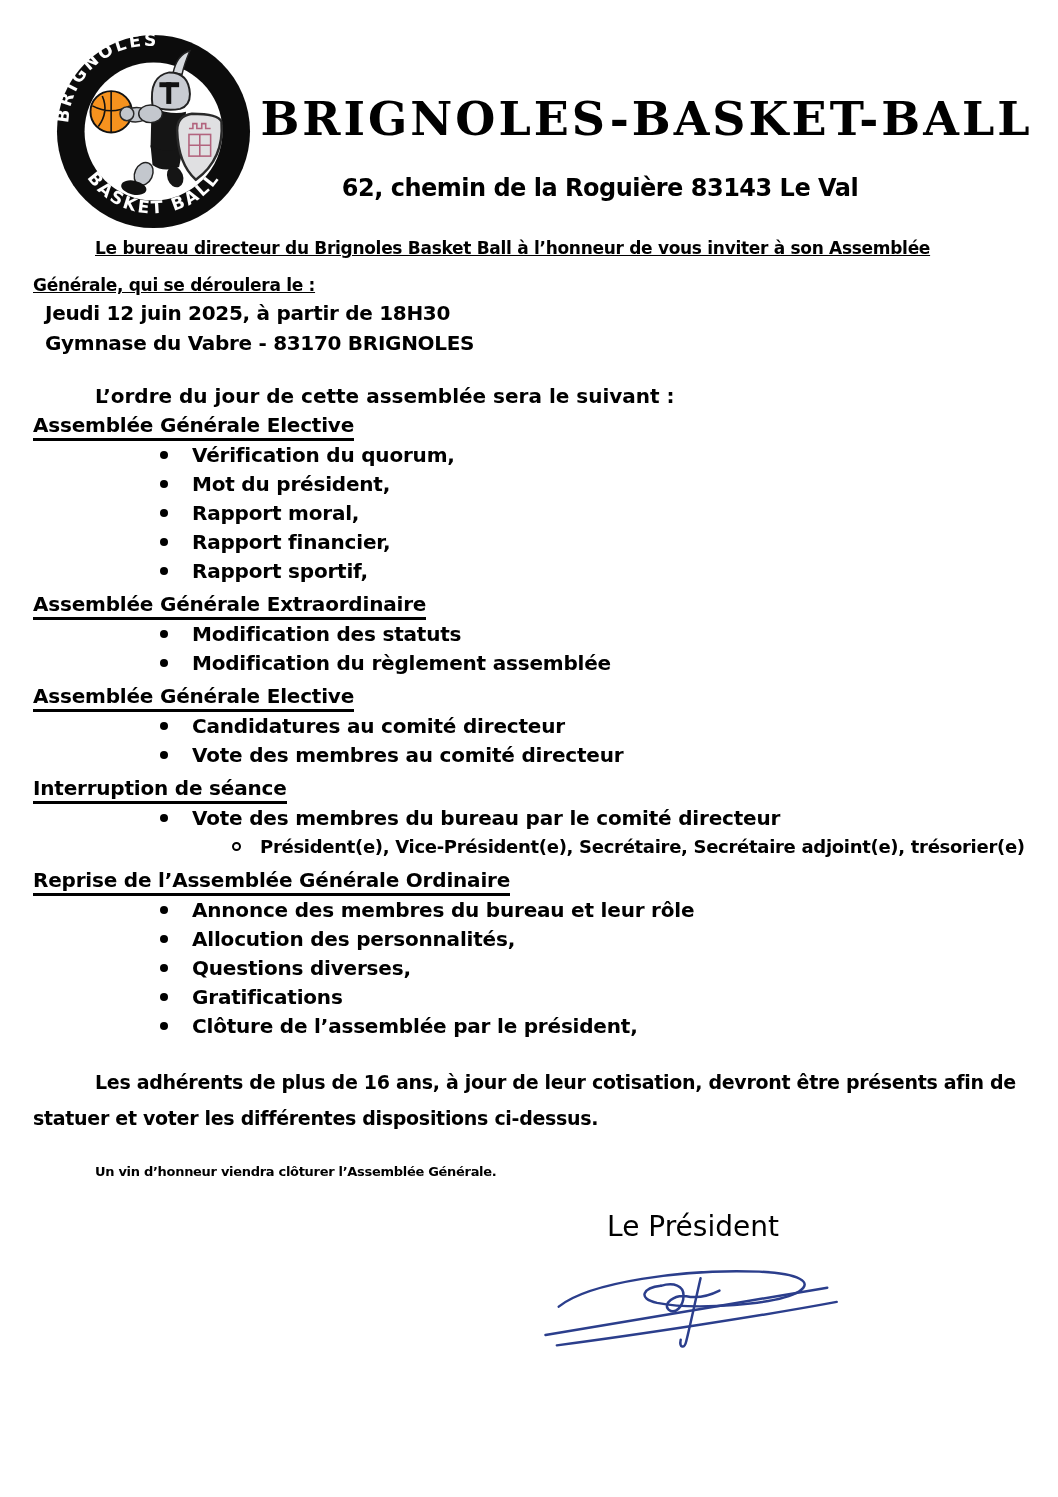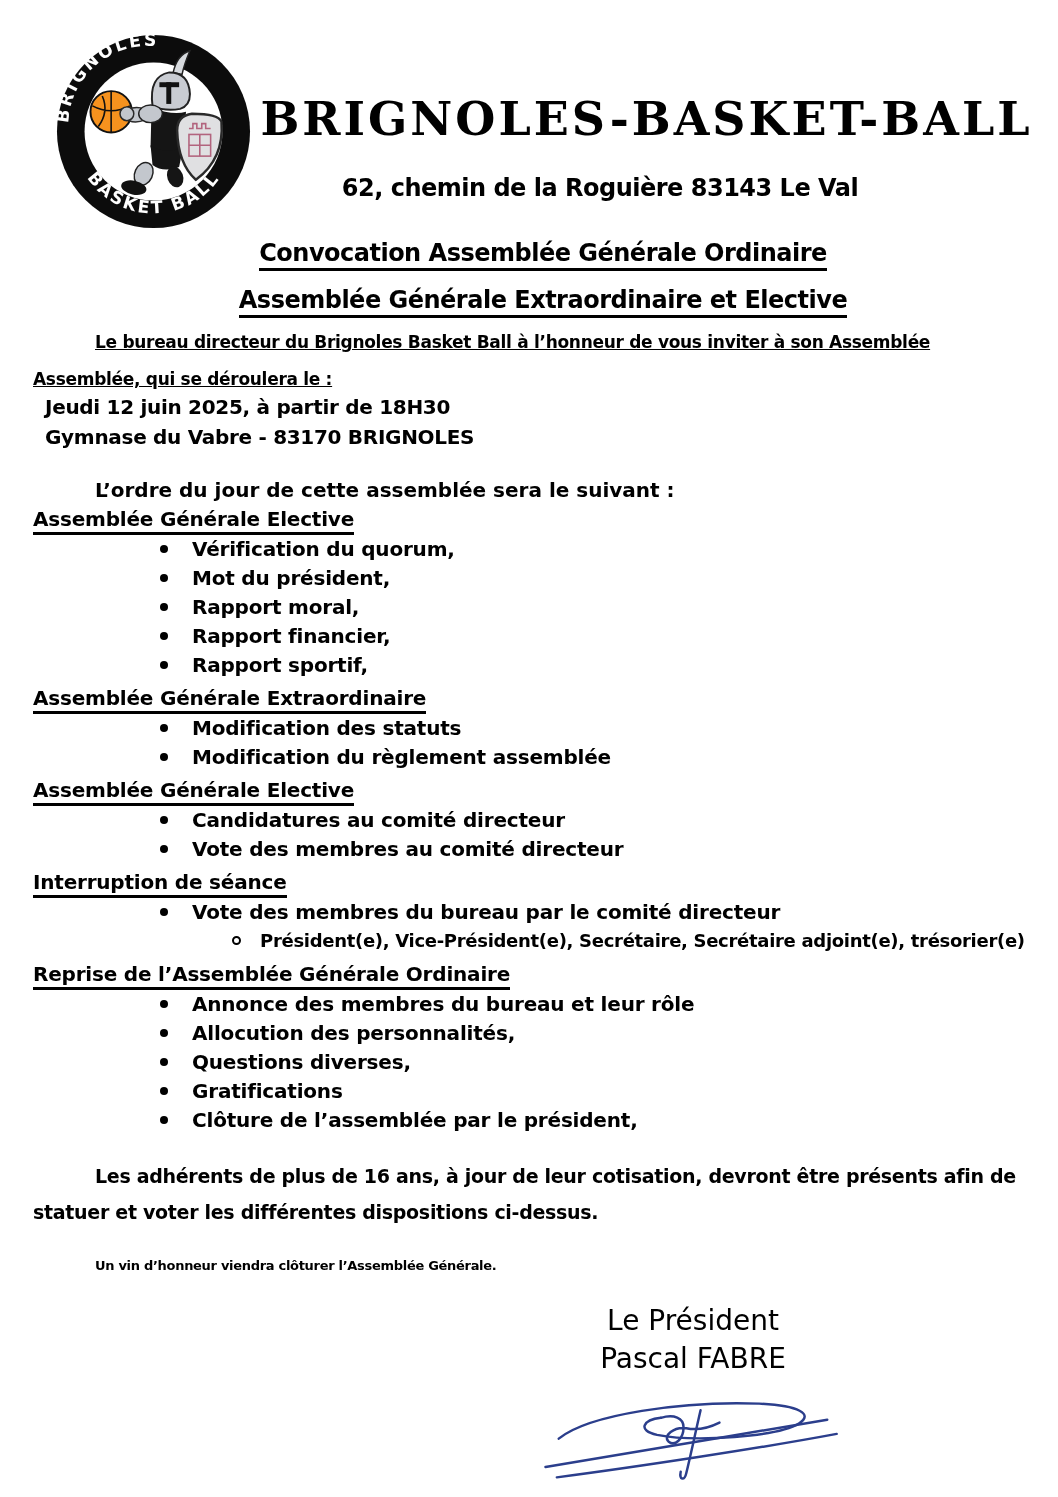--- a/index.html
+++ b/index.html
@@ -87,30 +87,26 @@
           <path d="M 136,97 h4 v-5 h4 v5 h5 v-5 h4 v5 h5"></path>
           <rect x="136" y="103" width="22" height="22"></rect>
           <path d="M 147,103 V 125 M 136,114 H 158"></path>
         </g>
       </g>
     </svg>
     <div class="doc-title">BRIGNOLES-BASKET-BALL</div>
     <div class="doc-address">62, chemin de la Roguière 83143 Le Val</div>
   </div>
 
-  <div class="subject">
-    <div><span class="u">Convocation Assemblée Générale Ordinaire</span></div>
-    <div><span class="u">Assemblée Générale Extraordinaire et Elective</span></div>
-  </div>
 
   <div class="content">
 
     <div class="para">
       <div class="ind">Le bureau directeur du Brignoles Basket Ball à l’honneur de vous inviter à son Assemblée</div>
-      <div>Assemblée, qui se déroulera le :</div>
+      <div>Générale, qui se déroulera le :</div>
     </div>
     <div class="center-bold">
       <div>Jeudi 12 juin 2025, à partir de 18H30</div>
       <div>Gymnase du Vabre - 83170 BRIGNOLES</div>
     </div>
 
     <div class="agenda-intro"><span>L’ordre du jour de cette assemblée sera le suivant :</span></div>
 
     <div class="agenda">
 
@@ -201,21 +197,20 @@
     </div>
 
     <div class="close1">
       <div class="ind">Les adhérents de plus de 16 ans, à jour de leur cotisation, devront être présents afin de</div>
       <div>statuer et voter les différentes dispositions ci-dessus.</div>
     </div>
     <div class="close2"><span>Un vin d’honneur viendra clôturer l’Assemblée Générale.</span></div>
 
     <div class="sig">
       <div class="sig-role">Le Président</div>
-      <div class="sig-name">Pascal FABRE</div>
       <svg class="sig-ink" width="310" height="104" viewBox="0 0 320 110">
         <g fill="none" stroke="#2b3e8c" stroke-width="2.6" stroke-linecap="round">
           <path d="M18,62 C50,36 150,22 230,25 C272,27 288,36 272,46 C250,60 162,66 122,58 C100,53 108,42 126,40"></path>
           <path d="M126,40 C140,36 150,40 150,50 C150,62 141,71 134,65 C128,59 140,49 153,51 C167,54 178,50 188,45"></path>
           <path d="M168,32 C162,58 157,82 153,98 C151,107 145,106 147,97"></path>
           <path d="M4,92 C80,80 205,58 302,42"></path>
           <path d="M16,103 C100,92 232,72 312,57"></path>
         </g>
       </svg>
     </div>

